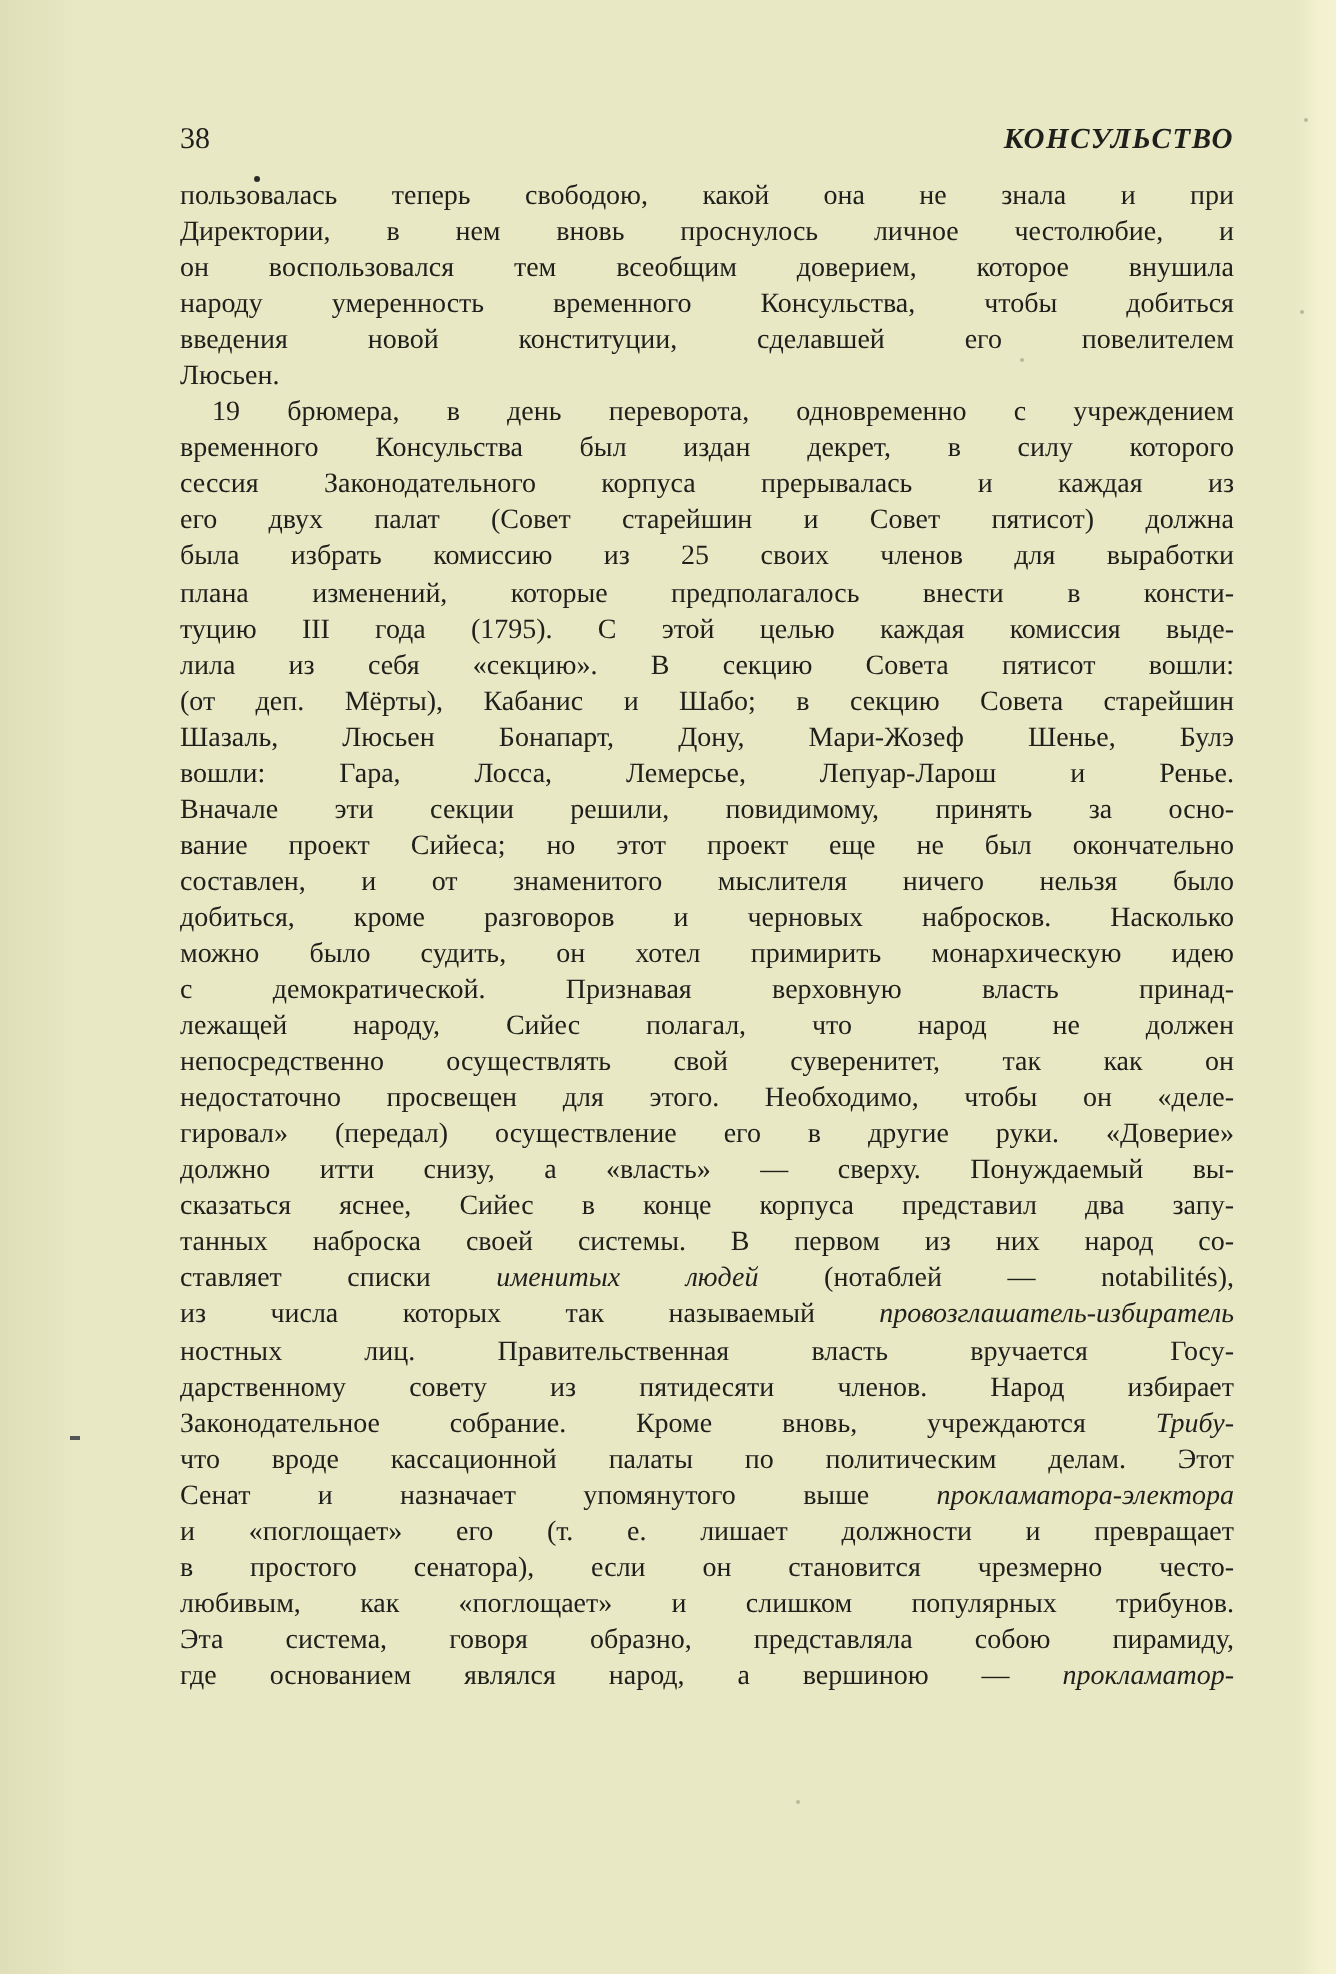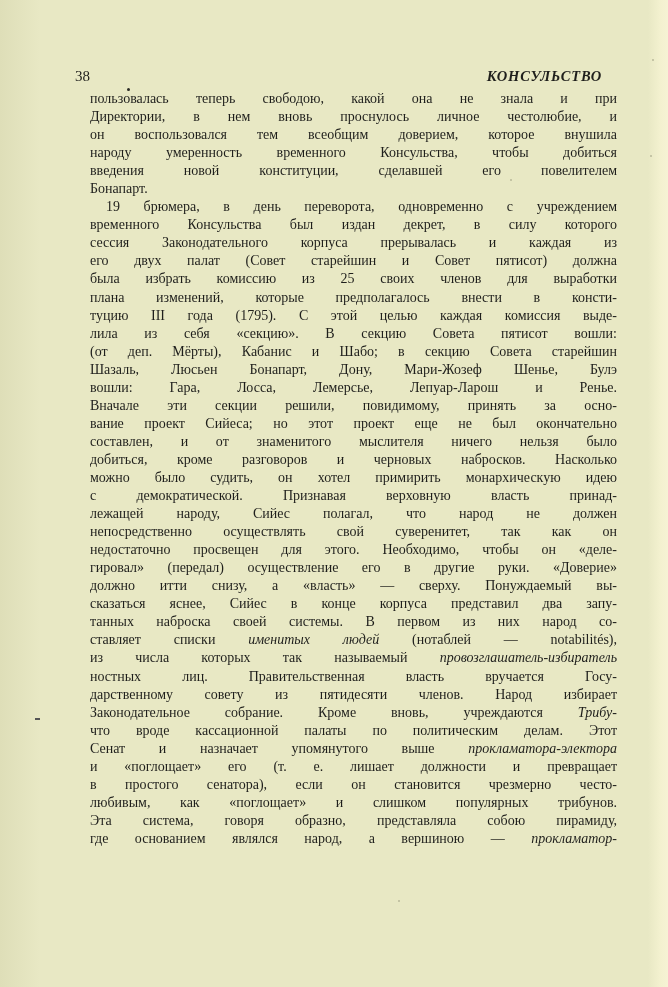--- a/index.html
+++ b/index.html
@@ -12,23 +12,22 @@
     }
     .page-edge {
       position: absolute; top: 0; right: 0; width: 20px; height: 987px;
       background: linear-gradient(to right, #e8e8c4, #f3f1cf 60%, #f6f3d4);
     }
     .vignette {
       position: absolute; left: 0; top: 0; width: 40px; height: 987px;
       background: linear-gradient(to right, #dedeb8, rgba(232,232,196,0));
     }
     .running-head {
-      position: absolute; top: 62px; left: 75px; width: 527px; height: 20px;
+      position: absolute; top: 62px; left: 90px; width: 527px; height: 20px;
       font-size: 15px;
-      margin-top: 6px;
     }
     .page-number { position: absolute; left: 0; top: 0; font-size: 15px; }
     .running-title {
       position: absolute; left: 0; right: 0; top: 0; text-align: right;
       font-style: italic; font-weight: bold; letter-spacing: 0.8px; font-size: 14.5px;
     }
     .dot { position: absolute; left: 127px; top: 88px; width: 3px; height: 3px; background: #2a2a26; border-radius: 50%; }
     .body-text {
       position: absolute; top: 90px; left: 90px; width: 527px;
       font-size: 14px; line-height: 18.05px;
@@ -55,21 +54,21 @@
 </div>
 
 <div class="dot"></div>
 
 <div class="body-text" id="body-text">
     <span class="line"><span>пользовалась теперь свободою, какой она не знала и при</span></span>
     <span class="line"><span>Директории, в нем вновь проснулось личное честолюбие, и</span></span>
     <span class="line"><span>он воспользовался тем всеобщим доверием, которое внушила</span></span>
     <span class="line"><span>народу умеренность временного Консульства, чтобы добиться</span></span>
     <span class="line"><span>введения новой конституции, сделавшей его повелителем</span></span>
-    <span class="line last"><span>Бонапарт.</span></span>
+    <span class="line last"><span>Люсьен.</span></span>
     <span class="line indent"><span>19 брюмера, в день переворота, одновременно с учреждением</span></span>
     <span class="line"><span>временного Консульства был издан декрет, в силу которого</span></span>
     <span class="line"><span>сессия Законодательного корпуса прерывалась и каждая из</span></span>
     <span class="line"><span>его двух палат (Совет старейшин и Совет пятисот) должна</span></span>
     <span class="line"><span>была избрать комиссию из 25 своих членов для выработки</span></span>
     <span class="line"><span>плана изменений, которые предполагалось внести в консти-</span></span>
     <span class="line"><span>туцию III года (1795). С этой целью каждая комиссия выде-</span></span>
     <span class="line"><span>лила из себя «секцию». В секцию Совета пятисот вошли:</span></span>
     <span class="line"><span>(от деп. Мёрты), Кабанис и Шабо; в секцию Совета старейшин</span></span>
     <span class="line"><span>Шазаль, Люсьен Бонапарт, Дону, Мари-Жозеф Шенье, Булэ</span></span>

